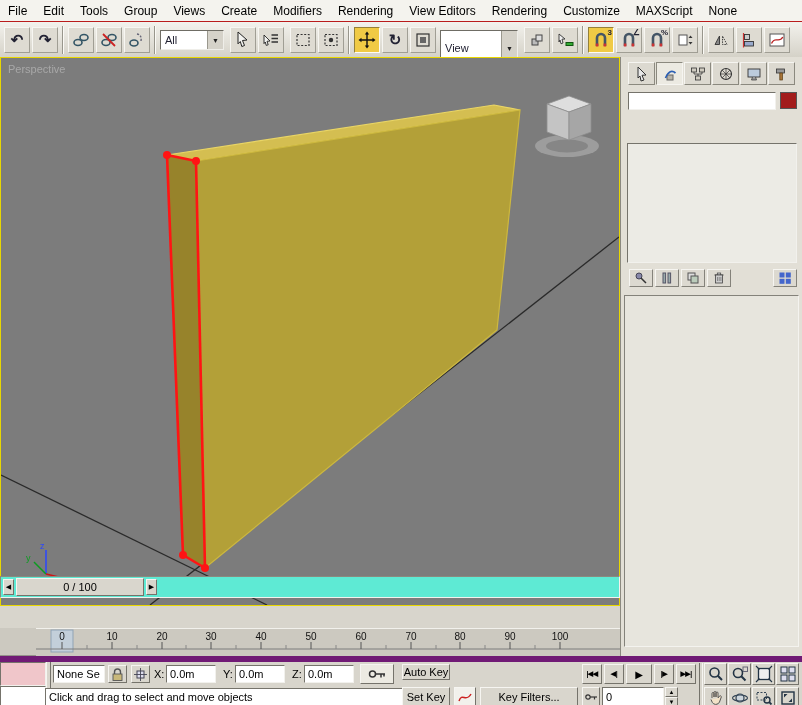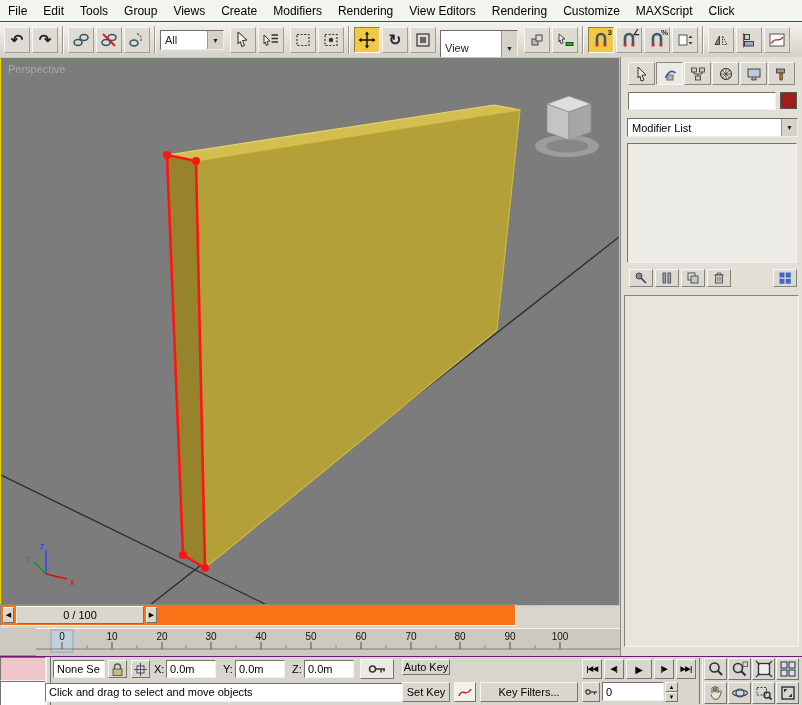--- a/index.html
+++ b/index.html
@@ -20,24 +20,24 @@
 .combo .dd{width:16px;align-self:stretch;background:#d5d2c9;border-left:1px solid #9a988e;display:flex;align-items:center;justify-content:center;font-size:7px;color:#222}
 .badge{position:absolute;right:1px;top:0;font-size:8px;font-weight:bold;color:#223}
 
 .viewport-frame{position:absolute;left:0;top:57px;width:620px;height:549px;border:1px solid #e8d700;background:#7c7c7c}
 
 .cpanel{position:absolute;left:620px;top:57px;width:182px;height:599px;background:#e2dfd6;border-left:1px solid #8b897f}
 .ctab{position:absolute;top:5px;width:27px;height:23px;display:flex;align-items:center;justify-content:center;border:1px solid;border-color:#f6f5f1 #8b897f #8b897f #f6f5f1;background:#dcd9d0}
 .ctab.active{background:#eceae2;border-color:#8b897f #f6f5f1 #f6f5f1 #8b897f}
 .pbtn{position:absolute;display:flex;align-items:center;justify-content:center;background:#dcd9d0;border:1px solid;border-color:#f6f5f1 #84827a #84827a #f6f5f1}
 
-.tslider{position:absolute;left:0;top:604px;width:516px;height:22px;background:#f97316;border:1px solid;border-color:#8b897f #f3f2ee #f3f2ee #8b897f}
+.tslider{position:absolute;left:0;top:576px;width:620px;height:22px;background:#5eead4;border:1px solid;border-color:#8b897f #f3f2ee #f3f2ee #8b897f}
 .ruler{position:absolute;left:0;top:628px;width:620px;height:28px;background:#ccc9c0;border-bottom:1px solid #94928a}
 
-.statusbar{position:absolute;left:0;top:656px;width:802px;height:49px;background:#d8d5cc;border-top:1px solid #701a75}
+.statusbar{position:absolute;left:0;top:656px;width:802px;height:49px;background:#d8d5cc;border-top:6px solid #701a75}
 .sbtn{position:absolute;display:flex;align-items:center;justify-content:center;background:#d9d6cd;border:1px solid;border-color:#f6f5f1 #75736b #75736b #f6f5f1;font-size:11px;overflow:hidden}
 .sfield{position:absolute;background:#fff;border:1px solid;border-color:#75736b #f2f1ed #f2f1ed #75736b;font-size:11px;padding:1px 3px;font-family:"Liberation Sans",sans-serif;outline:none}
 .slabel{position:absolute;font-size:11px}
 .pb{font-size:7px;letter-spacing:-0.5px;font-weight:bold}
 svg{display:block}
 </style>
 </head>
 <body>
 
 <div id="root">
@@ -48,21 +48,21 @@
     <span class="menu-item">Tools</span>
     <span class="menu-item">Group</span>
     <span class="menu-item">Views</span>
     <span class="menu-item">Create</span>
     <span class="menu-item">Modifiers</span>
     <span class="menu-item">Rendering</span>
     <span class="menu-item">View Editors</span>
     <span class="menu-item">Rendering</span>
     <span class="menu-item">Customize</span>
     <span class="menu-item">MAXScript</span>
-    <span class="menu-item">Click</span>
+    <span class="menu-item">None</span>
   </div>
 
   <div class="toolbar">
     <div class="tbtn" style="left:4px">
         <span>↶</span>
       </div>
     <div class="tbtn" style="left:32px">
         <span>↷</span>
       </div>
     <div class="tsep" style="left:62px"></div>
@@ -277,24 +277,20 @@
     <div class="ctab" style="left:147px">
         <svg width="16" height="16">
           <rect x="2.5" y="3" width="8" height="4" fill="#999" stroke="#333" stroke-width="0.8"></rect>
           <rect x="5.8" y="7" width="2.6" height="7" fill="#a87438" stroke="#5a3a10" stroke-width="0.7"></rect>
         </svg>
       </div>
 
     <input class="sfield" style="left: 7px; top: 35px; width: 148px; height: 18px;" value="">
     <div class="abs" style="left:159px;top:35px;width:17px;height:17px;background:#a21c1c;border:1px solid #555"></div>
 
-    <div class="combo abs" style="left:6px;top:61px;width:171px;height:19px">
-        <span class="txt">Modifier List</span>
-        <span class="dd">▼</span>
-      </div>
 
     <div class="abs" style="left:6px;top:86px;width:170px;height:120px;background:#ecebe5;border:1px solid;border-color:#75736b #f2f1ed #f2f1ed #75736b"></div>
 
     <div class="pbtn" style="left:8px;top:212px;width:24px;height:18px">
         <svg width="16" height="16">
           <circle cx="6" cy="6" r="3" fill="#88a" stroke="#445"></circle>
           <line x1="8" y1="8" x2="13" y2="13" stroke="#333" stroke-width="1.5"></line>
         </svg>
       </div>
     <div class="pbtn" style="left:34px;top:212px;width:24px;height:18px">

